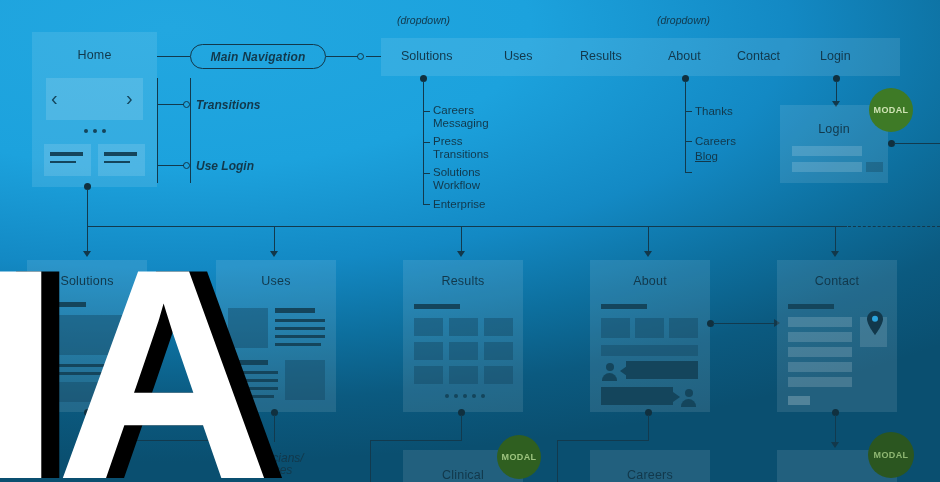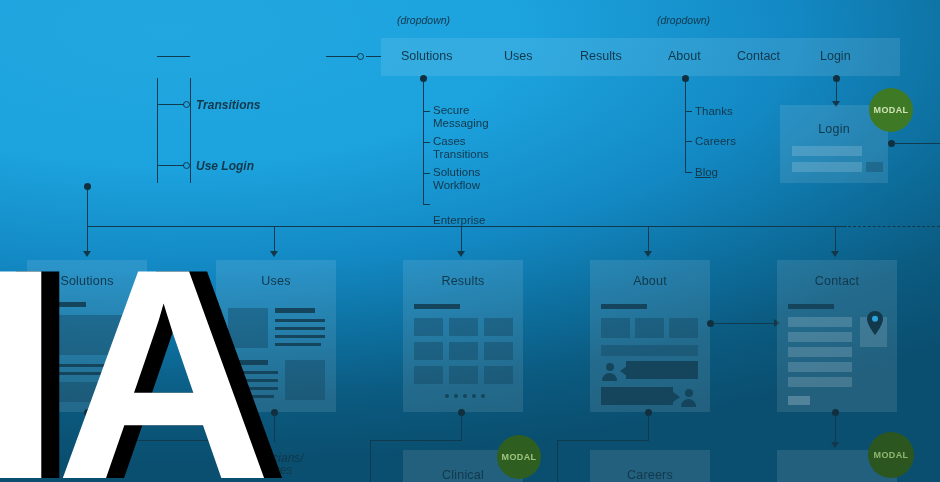--- a/index.html
+++ b/index.html
@@ -96,25 +96,45 @@
 
   
   #ia-overlay { position:absolute; left:-22px; top:228px; width:330px; height:300px; pointer-events:none; }
   #ia-overlay svg { display:block; }
 </style>
 </head>
 <body>
 
 <div id="stage">
 
+  <div class="card" style="left:32px; top:32px; width:125px; height:155px;">
+    <div class="card-title" style="top:16px;">Home</div>
+    <div class="block-lite" style="left:14px; top:46px; width:97px; height:42px;"></div>
+    <div class="chev" style="left:19px; top:56px;">‹</div>
+    <div class="chev" style="left:94px; top:56px;">›</div>
+    <div class="pdot" style="left:52px; top:97px;"></div>
+    <div class="pdot" style="left:61px; top:97px;"></div>
+    <div class="pdot" style="left:70px; top:97px;"></div>
+
+    <div class="block-lite" style="left:12px; top:112px; width:47px; height:32px;"></div>
+    <div class="bar" style="left:18px; top:120px; width:33px; height:4px;"></div>
+    <div class="bar" style="left:18px; top:129px; width:26px; height:2px;"></div>
+
+    <div class="block-lite" style="left:66px; top:112px; width:47px; height:32px;"></div>
+    <div class="bar" style="left:72px; top:120px; width:33px; height:4px;"></div>
+    <div class="bar" style="left:72px; top:129px; width:26px; height:2px;"></div>
+  </div>
 
   <div class="dot" style="left:84px; top:183px;"></div>
   <div class="line vline" style="left:87px; top:189px; height:37px;"></div>
 
   <div class="line hline" style="left:157px; top:56px; width:33px;"></div>
+  <div class="pill" style="left:190px; top:44px; width:136px; height:25px;">
+    <span>Main Navigation</span>
+  </div>
   <div class="line hline" style="left:326px; top:56px; width:32px;"></div>
   <div class="ring" style="left:357px; top:53px;"></div>
   <div class="line hline" style="left:366px; top:56px; width:15px;"></div>
 
   <div class="line vline" style="left:190px; top:78px; height:105px;"></div>
 
   <div class="line hline" style="left:190px; top:104px; width:-0px; width:0px;"></div>
 
   <div class="line hline" style="left:190px; top:104px; width:0px;"></div>
   <div class="line hline" style="left:175px; top:104px; width:0px;"></div>
@@ -139,42 +159,42 @@
   <div class="navitem" style="left:504px; top:49px;">Uses</div>
   <div class="navitem" style="left:580px; top:49px;">Results</div>
   <div class="navitem" style="left:668px; top:49px;">About</div>
   <div class="navitem" style="left:737px; top:49px;">Contact</div>
   <div class="navitem" style="left:820px; top:49px;">Login</div>
 
   <div class="dot" style="left:420px; top:75px;"></div>
   <div class="line vline" style="left:423px; top:81px; height:124px;"></div>
 
   <div class="line hline" style="left:423px; top:111px; width:7px;"></div>
-  <div class="lab" style="left:433px; top:104px; white-space:normal; width:62px; line-height:12.5px;">Secure Messaging</div>
+  <div class="lab" style="left:433px; top:104px; white-space:normal; width:62px; line-height:12.5px;">Careers Messaging</div>
 
   <div class="line hline" style="left:423px; top:142px; width:7px;"></div>
-  <div class="lab" style="left:433px; top:135px; white-space:normal; width:62px; line-height:12.5px;">Cases Transitions</div>
+  <div class="lab" style="left:433px; top:135px; white-space:normal; width:62px; line-height:12.5px;">Press Transitions</div>
 
   <div class="line hline" style="left:423px; top:173px; width:7px;"></div>
   <div class="lab" style="left:433px; top:166px; white-space:normal; width:62px; line-height:12.5px;">Solutions Workflow</div>
 
   <div class="line hline" style="left:423px; top:204px; width:7px;"></div>
-  <div class="lab" style="left:433px; top:198px;margin-top:16px;">Enterprise</div>
+  <div class="lab" style="left:433px; top:198px;">Enterprise</div>
 
   <div class="dot" style="left:682px; top:75px;"></div>
   <div class="line vline" style="left:685px; top:81px; height:92px;"></div>
 
   <div class="line hline" style="left:685px; top:111px; width:7px;"></div>
   <div class="lab" style="left:695px; top:105px;">Thanks</div>
 
   <div class="line hline" style="left:685px; top:141px; width:7px;"></div>
   <div class="lab" style="left:695px; top:135px;">Careers</div>
 
   <div class="line hline" style="left:685px; top:172px; width:7px;"></div>
-  <div class="lab" style="left:695px; top:166px;text-decoration:underline;">Blog</div>
+  <div class="lab" style="left:695px; top:150px;text-decoration:underline;">Blog</div>
 
   <div class="dot" style="left:833px; top:75px;"></div>
   <div class="line vline" style="left:836px; top:81px; height:21px;"></div>
   <div class="arrow-d" style="left:832px; top:101px;"></div>
 
   <div class="card" style="left:780px; top:105px; width:108px; height:78px;">
     <div class="card-title" style="top:17px;">Login</div>
     <div class="bar-soft" style="left:12px; top:41px; width:70px; height:10px;"></div>
     <div class="bar-soft" style="left:12px; top:57px; width:70px; height:10px;"></div>
     <div class="block-lite" style="left:86px; top:57px; width:17px; height:10px; background:rgba(20,70,95,0.38);"></div>

